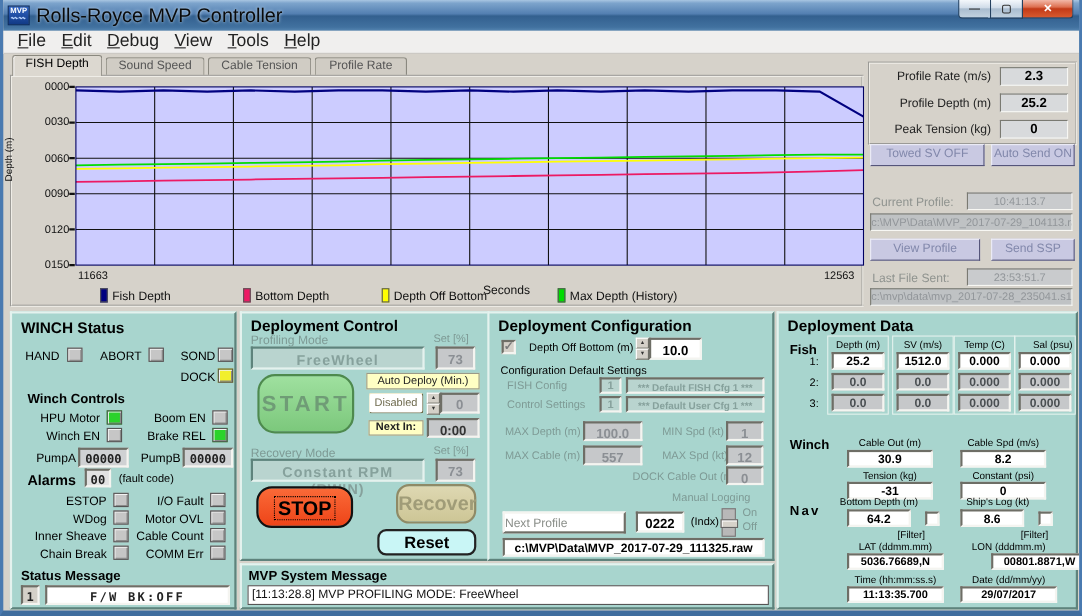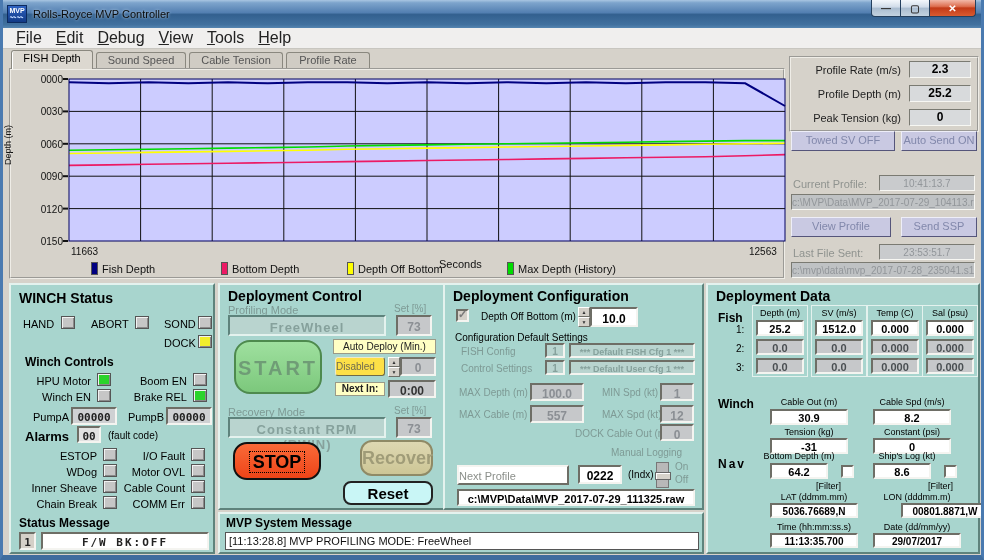--- a/index.html
+++ b/index.html
@@ -5,21 +5,21 @@
   * { margin:0; padding:0; box-sizing:border-box; }
   html,body { width:984px; height:560px; font-family:"Liberation Sans", sans-serif; }
   #app { position:relative; width:984px; height:560px; background:#d6d2ca; overflow:hidden;
          border-left:3px solid #4a7ab0; border-right:3px solid #4a7ab0; border-bottom:5px solid #3f6d9e; }
   .abs { position:absolute; }
 
   
   #titlebar { position:absolute; left:-3px; top:0; width:984px; height:28px;
     background:linear-gradient(180deg,#a9c6e2 0%,#7da4cc 10%,#537fb1 45%,#33608f 52%,#41719f 88%,#5585b1 100%);
     display:flex; align-items:center; }
-  #titlebar .title { color:#0a0a0a; font-size:11px; margin-left:6px; text-shadow:0 0 3px #cfe2f2; }
+  #titlebar .title { color:#0a0a0a; font-size:18px; margin-left:6px; text-shadow:0 0 3px #cfe2f2; }
   .logo { width:20px; height:18px; margin-left:7px; background:linear-gradient(180deg,#2f63c2,#123a86);
     border:1px solid #0c2a5e; color:#fff; font-size:7px; font-weight:bold; text-align:center; line-height:9px; }
   .logo .waves { color:#bcd6ff; font-size:6px; line-height:5px; letter-spacing:1px; }
   #winbtns { position:absolute; right:8px; top:0; display:flex; }
   .wbtn { height:17px; border:1px solid #24405e; border-top:none; display:flex; align-items:center; justify-content:center;
     background:linear-gradient(180deg,#f4f8fc 0%,#cfdbe8 45%,#a9bccf 50%,#c2d2e0 100%);
     color:#333; font-size:10px; font-weight:bold; }
   .wbtn.min { width:30px; border-radius:0 0 0 4px; }
   .wbtn.max { width:29px; border-left:none; }
   .wbtn.close { width:46px; border-left:none; border-radius:0 0 4px 0; color:#fff;
@@ -83,22 +83,22 @@
   .ylabelbox { position:absolute; background:#ffffc4; border:1px solid #9a9a88; font-size:10px; color:#222; text-align:center; }
   .bigbtn { position:absolute; border-radius:16px; text-align:center; }
   #startbtn { background:linear-gradient(180deg,#9fe09f,#7cc87c); border:2px solid #4e8a4e;
     color:#6f9c76; font-size:20px; font-weight:bold; letter-spacing:3px; }
   #stopbtn { background:linear-gradient(180deg,#fa6a38,#ee4418); border:2px solid #111; border-radius:14px;
     color:#000; font-size:18px; font-weight:bold; }
   #stopbtn span { border:1px dotted #000; padding:0 3px; }
   #recoverbtn { background:linear-gradient(180deg,#ded8b2,#cdc696); border:2px solid #8f8a66; border-radius:12px;
     color:#a09c78; font-size:18px; font-weight:bold; }
   #resetbtn { background:#c9f6f6; border:2px solid #222; border-radius:8px; color:#000; font-size:15px; font-weight:bold; }
-  .khakibtn { position:absolute; background:#fde047; border:1px solid; border-color:#efe9c8 #6e6a48 #6e6a48 #efe9c8;
-    border-radius:3px; color:#6f6b4f; font-size:10px; padding-top:3px; }
+  .khakibtn { position:absolute; background:#ffffff; border:1px solid; border-color:#efe9c8 #6e6a48 #6e6a48 #efe9c8;
+    border-radius:3px; color:#6f6b4f; font-size:10px; text-align:center; padding-top:3px; }
   .spinner { position:absolute; width:12px; display:flex; flex-direction:column; }
   .spinner .sp { flex:1; background:#d4d0c8; border:1px solid; border-color:#fff #6e6e66 #6e6e66 #fff;
     font-size:5px; line-height:8px; text-align:center; color:#333; }
   .checkbox { position:absolute; width:13px; height:13px; background:#fff; border:2px solid;
     border-color:#6e6e66 #f4f4f0 #f4f4f0 #6e6e66; }
   .checkbox.disabled { background:#d4d0c8; }
   .checkbox.checked::after { content:"✓"; position:absolute; left:0px; top:-3px; font-size:11px; color:#7a7a7a; font-weight:bold; }
   .colgroup { position:absolute; border:1px groove #e4f2ee; }
   .dbtn { position:absolute; background:#ffffff; border:2px solid; border-color:#f4f4f0 #6e6e66 #6e6e66 #f4f4f0;
     color:#8b8f8a; font-size:11px; text-align:left; padding-top:3px; }
@@ -354,21 +354,21 @@
     <div class="slabel b" style="left:10px;top:26px;">Fish</div>
 
     <div class="colgroup" style="left:44px;top:20px;width:56px;height:72px;"></div>
     <div class="colgroup" style="left:103px;top:20px;width:56px;height:72px;"></div>
     <div class="colgroup" style="left:159px;top:20px;width:56px;height:72px;"></div>
     <div class="colgroup" style="left:214px;top:20px;width:56px;height:72px;"></div>
 
     <div class="slabel" style="left:47px;top:23px;width:50px;text-align:center;font-size:9px;">Depth (m)</div>
     <div class="slabel" style="left:106px;top:23px;width:50px;text-align:center;font-size:9px;">SV (m/s)</div>
     <div class="slabel" style="left:162px;top:23px;width:50px;text-align:center;font-size:9px;">Temp (C)</div>
-    <div class="slabel" style="left:217px;top:23px;width:50px;text-align:center;font-size:9px;">Sal (psu)</div>
+    <div class="slabel" style="left:217px;top:23px;width:50px;text-align:right;font-size:9px;">Sal (psu)</div>
 
     <div class="slabel" style="left:28px;top:39px;font-size:10px;">1:</div>
     <div class="whitefield" style="left:48px;top:35px;width:48px;height:16px;padding-top:1px;font-size:11px;">25.2</div>
     <div class="whitefield" style="left:107px;top:35px;width:48px;height:16px;padding-top:1px;font-size:11px;">1512.0</div>
     <div class="whitefield" style="left:163px;top:35px;width:48px;height:16px;padding-top:1px;font-size:11px;">0.000</div>
     <div class="whitefield" style="left:218px;top:35px;width:48px;height:16px;padding-top:1px;font-size:11px;">0.000</div>
 
     <div class="slabel" style="left:28px;top:58px;font-size:10px;">2:</div>
     <div class="grayfield" style="left:48px;top:54px;width:48px;height:16px;padding-top:1px;font-size:11px;color:#4a4f52;">0.0</div>
     <div class="grayfield" style="left:107px;top:54px;width:48px;height:16px;padding-top:1px;font-size:11px;color:#4a4f52;">0.0</div>

